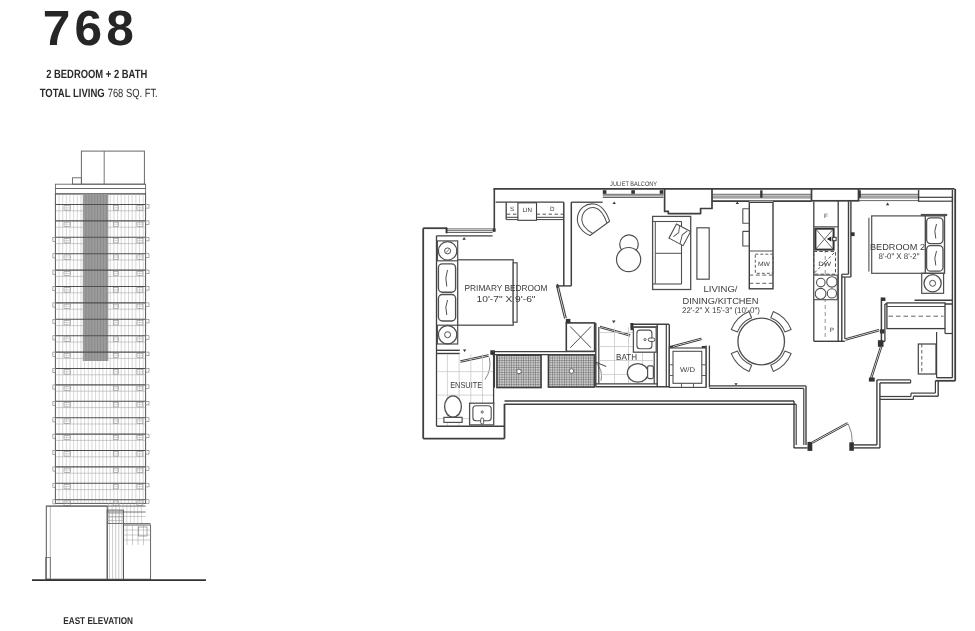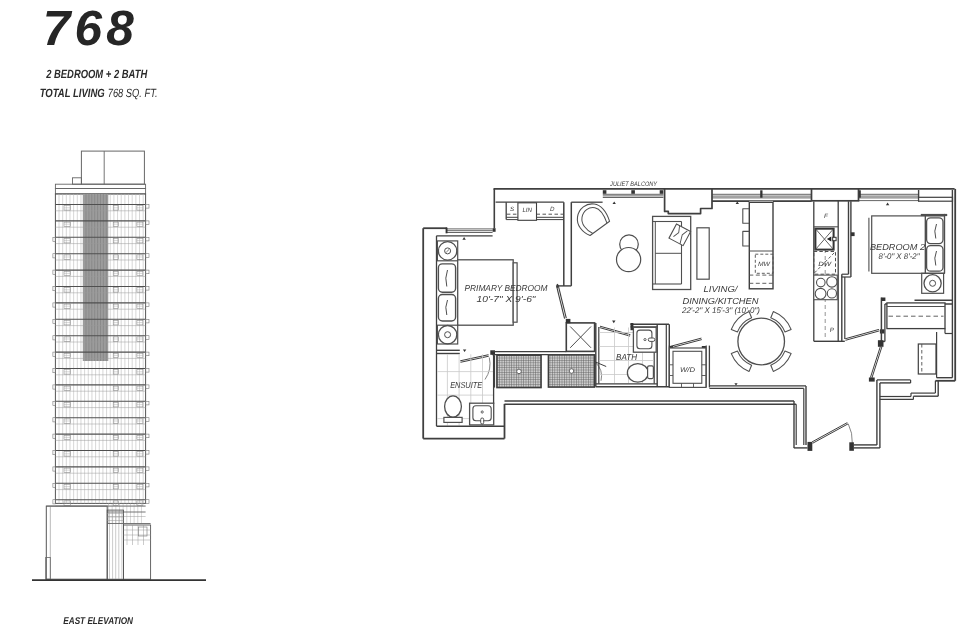--- a/index.html
+++ b/index.html
@@ -1,16 +1,16 @@
 <!DOCTYPE html>
 <html><head>
 <meta charset="utf-8">
 <style>
 html,body { margin:0; padding:0; background:#ffffff; }
-#page { position:relative; width:975px; height:631px; background:#ffffff; overflow:hidden;font-style:italic; }
+#page { position:relative; width:975px; height:631px; background:#ffffff; overflow:hidden; }
 svg { display:block; }
 text { font-family:"Liberation Sans", sans-serif; -webkit-font-smoothing:antialiased; text-rendering:geometricPrecision; }
 </style>
 </head>
 <body>
 <div id="page">
 <svg width="975" height="631" viewBox="0 0 975 631">
 <g font-family="Liberation Sans, sans-serif">
 
 <g>

